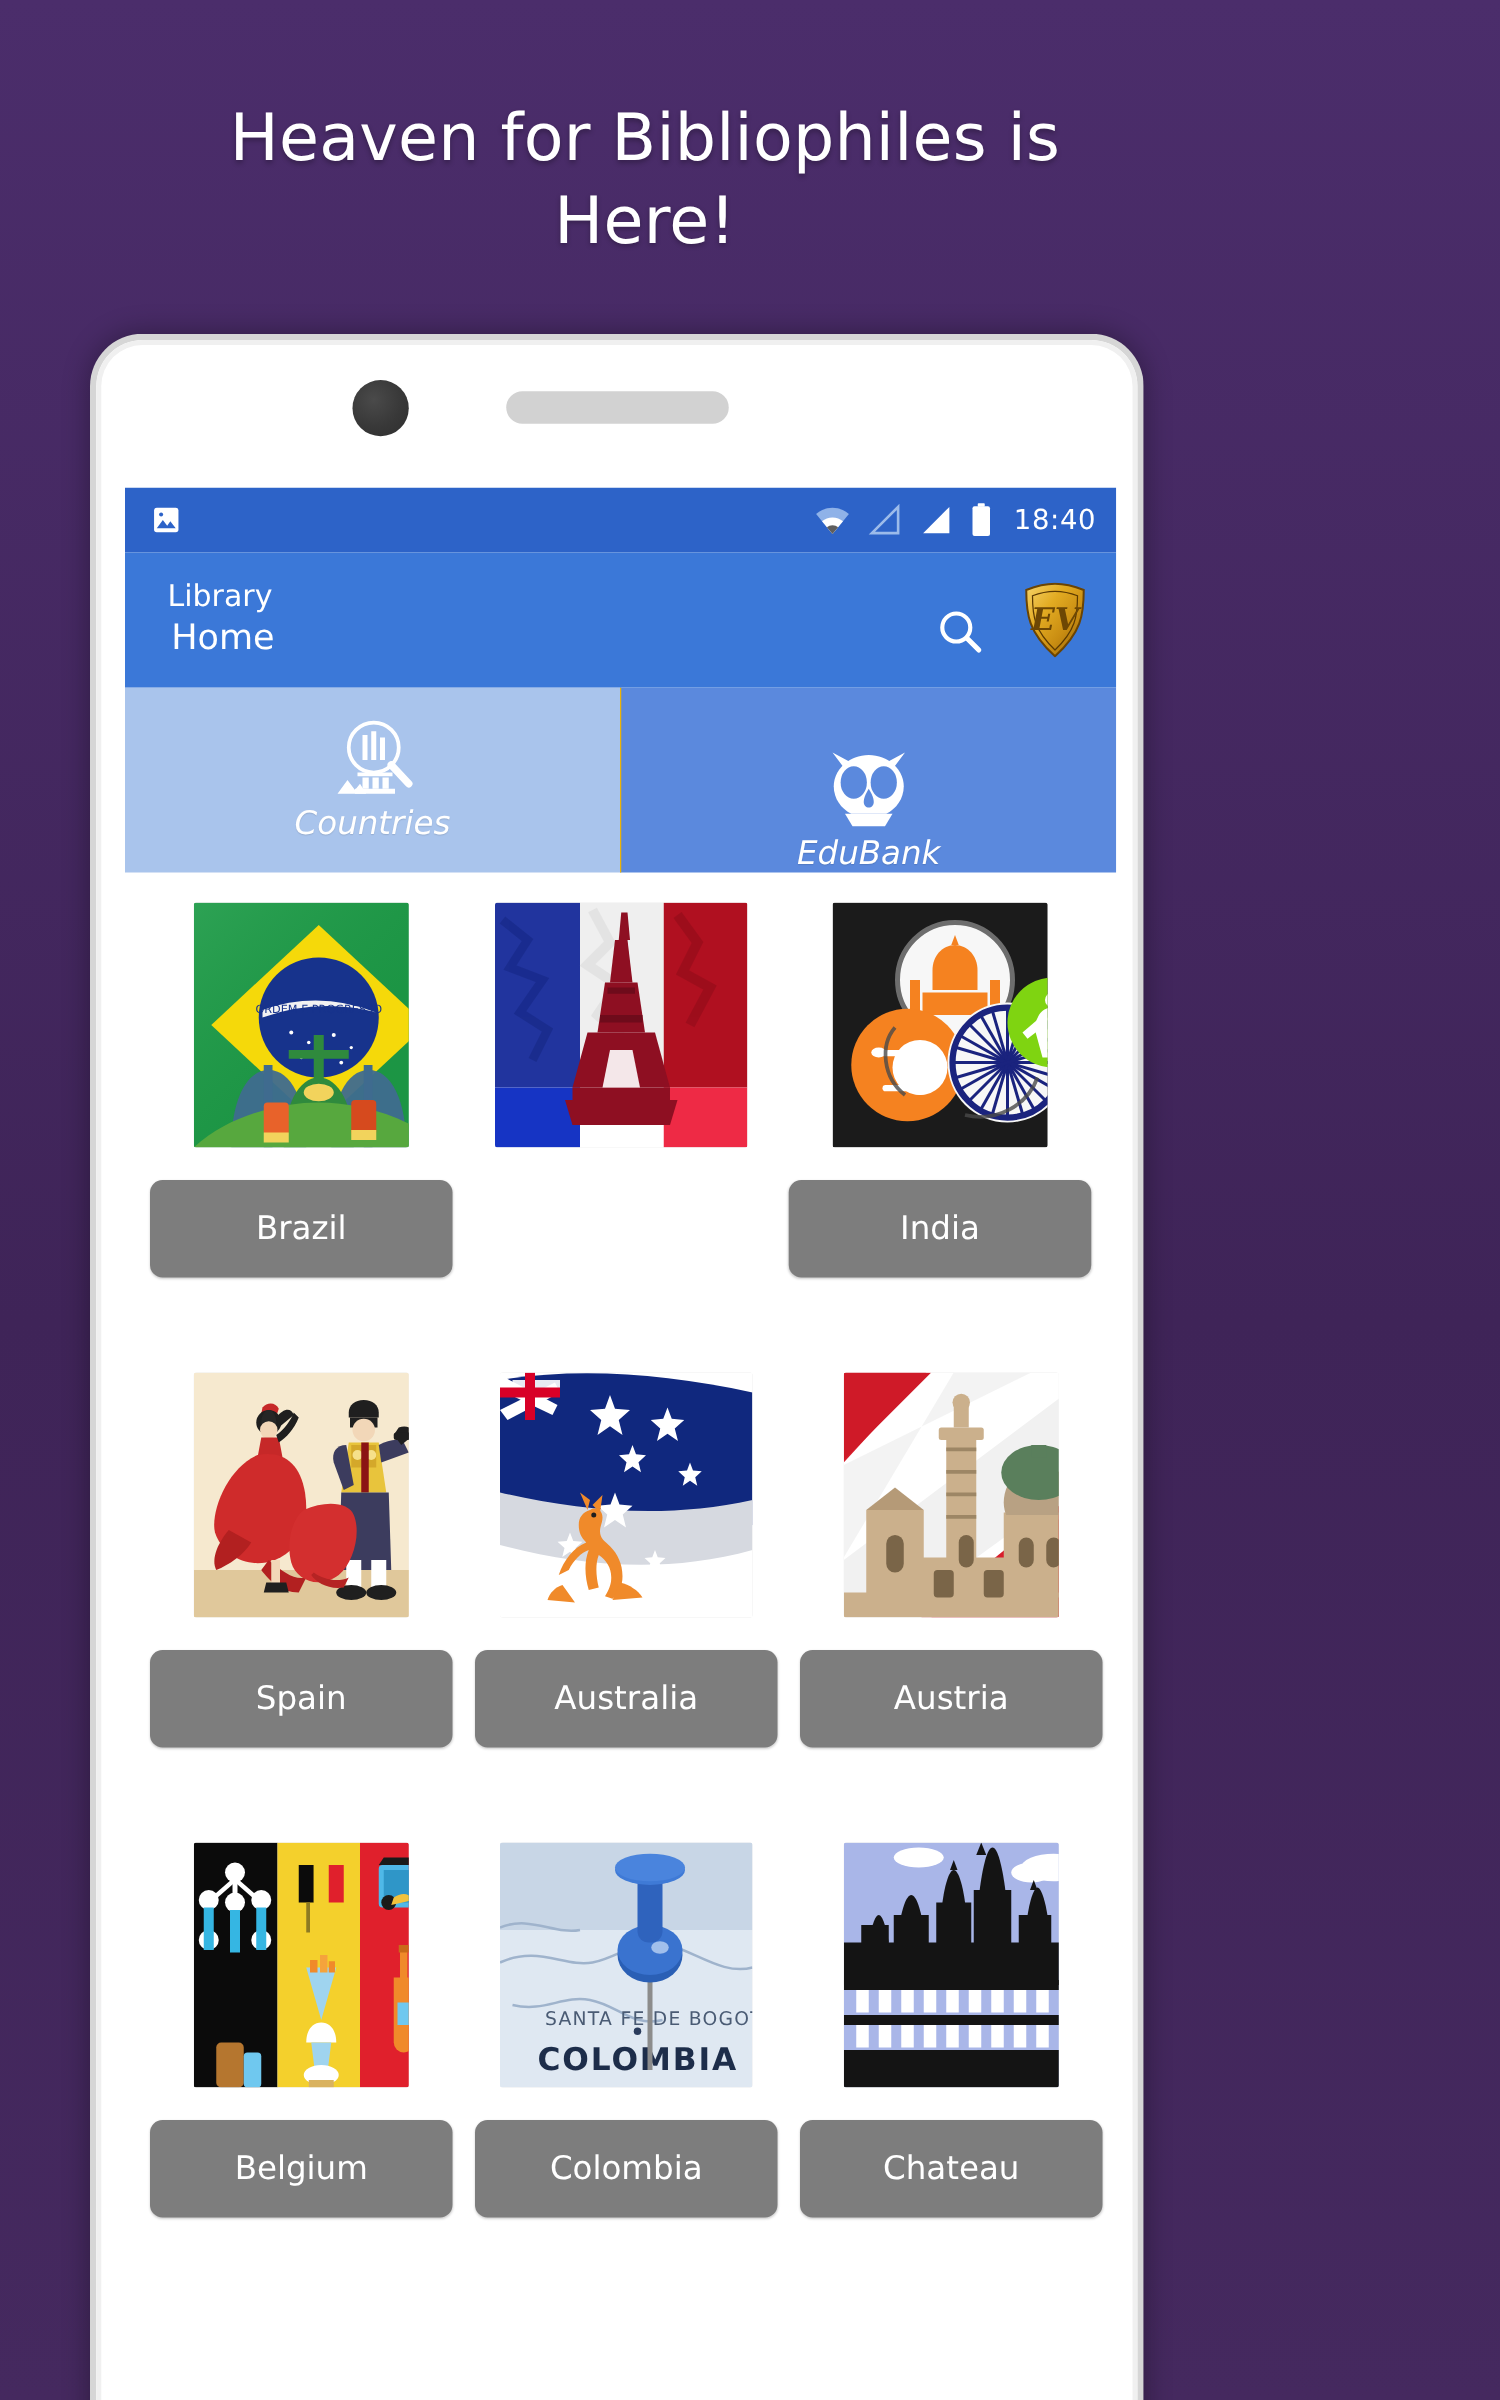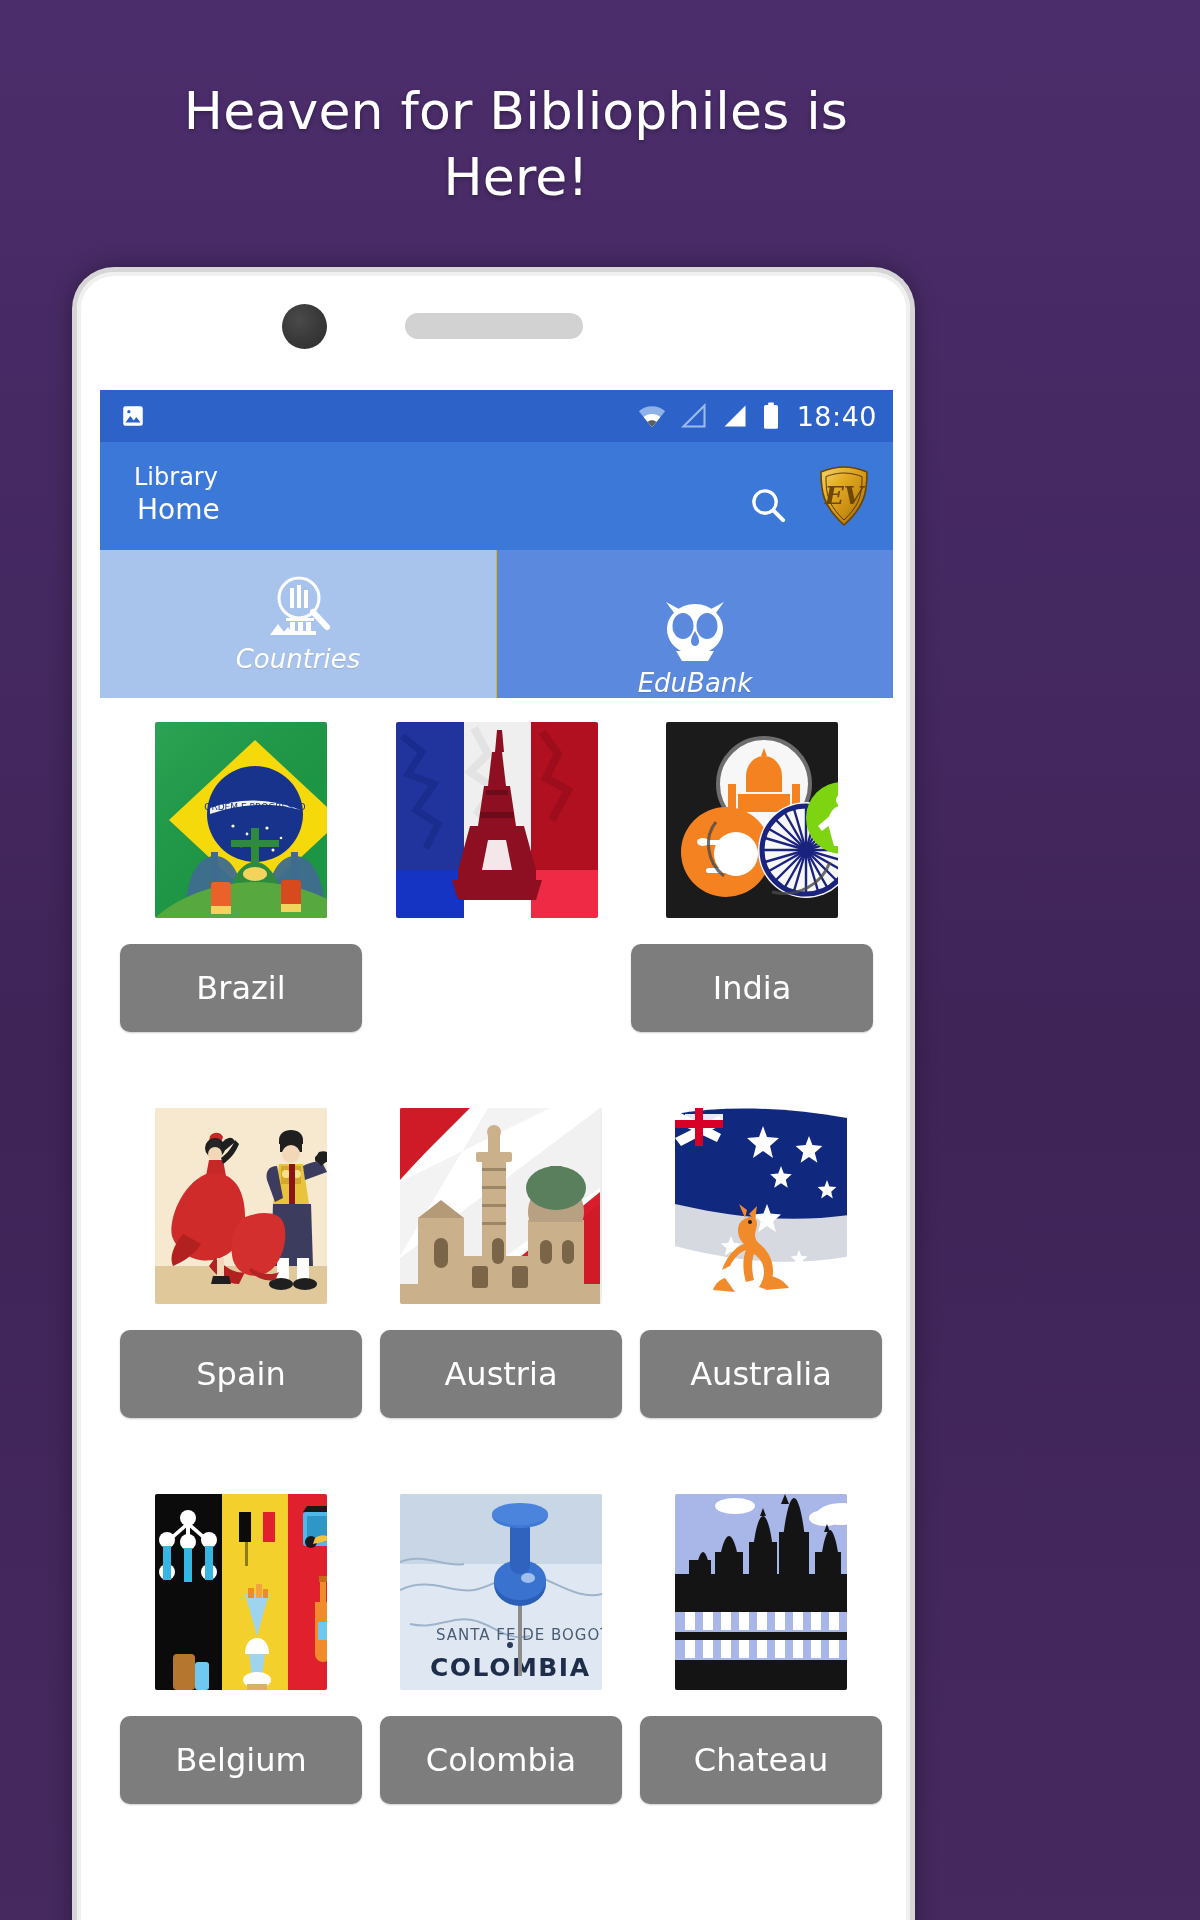--- a/index.html
+++ b/index.html
@@ -77,21 +77,21 @@
     height: 52px;
     background: #2d63c8;
     display: flex;
     align-items: center;
     padding: 0 16px 0 20px;
     color: #fff;
   }
   .sb-left { display: flex; align-items: center; gap: 8px; }
   .sb-right { margin-left: auto; display: flex; align-items: center; gap: 13px; }
   .sb-time {
-    font-size: 27px; font-weight: 500; letter-spacing: .5px;
+    font-size: 22px; font-weight: 500; letter-spacing: .5px;
     font-family: "DejaVu Sans", sans-serif;
     margin-left: 4px;
   }
   .ic { display: block; }
 
   
   .appbar {
     height: 108px;
     background: #3b78d8;
     display: flex;
@@ -142,25 +142,25 @@
   .thumb {
     width: 172px; height: 196px;
     border-radius: 2px;
     overflow: hidden;
     position: relative;
     background: #eee;
   }
   .cell:nth-child(2) .thumb { width: 202px; }
   .label-btn {
     margin-top: 26px;
-    width: 242px; height: 88px;
+    width: 242px; height: 78px;
     background: #7d7d7d;
     border-radius: 10px;
     color: #ffffff;
-    font-size: 32px;
+    font-size: 26px;
     font-family: "DejaVu Sans", sans-serif;
     display: flex; align-items: center; justify-content: center;
     border: none; cursor: pointer;
     box-shadow: 0 1px 2px rgba(0,0,0,.2);
   }
   .row-gap { height: 76px; }
   svg { display: block; }
 </style>
 </head>
 <body>
@@ -460,20 +460,56 @@
                 </g>
                 <path d="M88 110c18-8 36-6 40 4 6 14 0 38-12 48-16 12-34 4-38-10-4-16 0-34 10-42z" fill="#d32f2f"></path>
                 <path d="M96 160c8 6 20 8 28 4l-4 8c-12 2-22-4-26-10z" fill="#b52424"></path>
               </svg>
             </div>
             <button class="label-btn">Spain</button>
           </div>
 
           <div class="cell">
             <div class="thumb">
+              <svg width="202" height="196" viewBox="0 0 202 196">
+                <rect width="202" height="196" fill="#ffffff"></rect>
+                <path d="M0 6c60-10 130-6 202 10v106c-72 22-142 12-202-8z" fill="#10287e"></path>
+                <path d="M0 96c60 14 130 22 202 6v40c-72 20-142 12-202-4z" fill="#d6d9e0"></path>
+                <g fill="#ffffff">
+                  <path d="M10 6h38v8H10z" opacity=".9"></path>
+                  <path d="M0 2l46 24-4 8L0 14z" fill="#ffffff"></path>
+                  <path d="M0 30l44-22 4 8L6 38z" fill="#ffffff"></path>
+                  <rect x="20" y="0" width="8" height="38" fill="#d80027"></rect>
+                  <rect x="0" y="12" width="48" height="8" fill="#d80027"></rect>
+                </g>
+                <g fill="#ffffff">
+                  <path d="M88 18l4 11 12 1-9 8 3 12-10-7-10 7 3-12-9-8 12-1z"></path>
+                  <path d="M134 28l3.4 9 10 1-7.6 6.8 2.6 10-8.4-5.8-8.4 5.8 2.6-10-7.6-6.8 10-1z"></path>
+                  <path d="M106 58l2.8 7.4 8 .8-6 5.6 2 8-6.8-4.6-6.8 4.6 2-8-6-5.6 8-.8z"></path>
+                  <path d="M92 96l3.6 9.6 10.4 1-7.8 7 2.6 10.4-8.8-6-8.8 6 2.6-10.4-7.8-7 10.4-1z"></path>
+                  <path d="M152 72l2.4 6.4 7 .6-5.2 4.8 1.6 6.8-5.8-4-5.8 4 1.6-6.8-5.2-4.8 7-.6z"></path>
+                  <path d="M56 128l2.6 6.8 7.4.6-5.6 5 1.8 7.2-6.2-4.2-6.2 4.2 1.8-7.2-5.6-5 7.4-.6z"></path>
+                  <path d="M124 142l2.2 5.8 6.2.6-4.6 4.2 1.4 6-5.2-3.6-5.2 3.6 1.4-6-4.6-4.2 6.2-.6z"></path>
+                  <path d="M30 158l2 5.4 5.8.4-4.4 4 1.4 5.6-4.8-3.4-4.8 3.4 1.4-5.6-4.4-4 5.8-.4z"></path>
+                </g>
+                <g fill="#f08a2a">
+                  <path d="M72 110c5-3 10 0 10 6 0 4-2 7-2 11 0 6 4 8 8 12 6 6 10 14 10 24 0 8-3 14-8 18l-6-2c3-5 5-9 5-15 0-8-4-14-10-18-3 8-2 18 0 26l-8 2c-3-10-4-22 0-32-6 2-12 8-16 16l-8 4c4-12 12-22 22-26-4-4-6-8-6-14 0-6 3-10 9-12z"></path>
+                  <path d="M70 110l-6-14 8 6z"></path>
+                  <path d="M80 112l2-14-8 8z"></path>
+                  <path d="M96 168c8 2 14 6 18 12l-24 2z"></path>
+                  <path d="M50 170c-6 2-10 6-12 12l22 2z"></path>
+                </g>
+                <circle cx="75" cy="114" r="2" fill="#1f1f1f"></circle>
+              </svg>
+            </div>
+            <button class="label-btn">Australia</button>
+          </div>
+
+          <div class="cell">
+            <div class="thumb">
               <svg width="200" height="196" viewBox="0 0 200 196">
                 <rect width="200" height="196" fill="#ffffff"></rect>
                 <polygon points="0,0 66,0 0,72" fill="#d81e2c"></polygon>
                 <polygon points="200,0 200,80 40,196 0,196 0,150" fill="#f1f1f1"></polygon>
                 <polygon points="200,84 200,196 62,196" fill="#d81e2c"></polygon>
                 <polygon points="0,74 0,148 88,0 150,0" fill="#f3f3f3" opacity=".96"></polygon>
                 <polygon points="0,0 0,70 70,0" fill="#cf1a28"></polygon>
                 <polygon points="200,96 200,196 70,196" fill="#cf1a28"></polygon>
                 <g fill="#cbb08c">
                   <rect x="82" y="52" width="24" height="128"></rect>
@@ -502,56 +538,20 @@
                 </g>
                 <g fill="#9d8665">
                   <rect x="82" y="60" width="24" height="3"></rect>
                   <rect x="82" y="78" width="24" height="3"></rect>
                   <rect x="82" y="96" width="24" height="3"></rect>
                   <rect x="82" y="114" width="24" height="3"></rect>
                 </g>
               </svg>
             </div>
             <button class="label-btn">Austria</button>
-          </div>
-
-          <div class="cell">
-            <div class="thumb">
-              <svg width="202" height="196" viewBox="0 0 202 196">
-                <rect width="202" height="196" fill="#ffffff"></rect>
-                <path d="M0 6c60-10 130-6 202 10v106c-72 22-142 12-202-8z" fill="#10287e"></path>
-                <path d="M0 96c60 14 130 22 202 6v40c-72 20-142 12-202-4z" fill="#d6d9e0"></path>
-                <g fill="#ffffff">
-                  <path d="M10 6h38v8H10z" opacity=".9"></path>
-                  <path d="M0 2l46 24-4 8L0 14z" fill="#ffffff"></path>
-                  <path d="M0 30l44-22 4 8L6 38z" fill="#ffffff"></path>
-                  <rect x="20" y="0" width="8" height="38" fill="#d80027"></rect>
-                  <rect x="0" y="12" width="48" height="8" fill="#d80027"></rect>
-                </g>
-                <g fill="#ffffff">
-                  <path d="M88 18l4 11 12 1-9 8 3 12-10-7-10 7 3-12-9-8 12-1z"></path>
-                  <path d="M134 28l3.4 9 10 1-7.6 6.8 2.6 10-8.4-5.8-8.4 5.8 2.6-10-7.6-6.8 10-1z"></path>
-                  <path d="M106 58l2.8 7.4 8 .8-6 5.6 2 8-6.8-4.6-6.8 4.6 2-8-6-5.6 8-.8z"></path>
-                  <path d="M92 96l3.6 9.6 10.4 1-7.8 7 2.6 10.4-8.8-6-8.8 6 2.6-10.4-7.8-7 10.4-1z"></path>
-                  <path d="M152 72l2.4 6.4 7 .6-5.2 4.8 1.6 6.8-5.8-4-5.8 4 1.6-6.8-5.2-4.8 7-.6z"></path>
-                  <path d="M56 128l2.6 6.8 7.4.6-5.6 5 1.8 7.2-6.2-4.2-6.2 4.2 1.8-7.2-5.6-5 7.4-.6z"></path>
-                  <path d="M124 142l2.2 5.8 6.2.6-4.6 4.2 1.4 6-5.2-3.6-5.2 3.6 1.4-6-4.6-4.2 6.2-.6z"></path>
-                  <path d="M30 158l2 5.4 5.8.4-4.4 4 1.4 5.6-4.8-3.4-4.8 3.4 1.4-5.6-4.4-4 5.8-.4z"></path>
-                </g>
-                <g fill="#f08a2a">
-                  <path d="M72 110c5-3 10 0 10 6 0 4-2 7-2 11 0 6 4 8 8 12 6 6 10 14 10 24 0 8-3 14-8 18l-6-2c3-5 5-9 5-15 0-8-4-14-10-18-3 8-2 18 0 26l-8 2c-3-10-4-22 0-32-6 2-12 8-16 16l-8 4c4-12 12-22 22-26-4-4-6-8-6-14 0-6 3-10 9-12z"></path>
-                  <path d="M70 110l-6-14 8 6z"></path>
-                  <path d="M80 112l2-14-8 8z"></path>
-                  <path d="M96 168c8 2 14 6 18 12l-24 2z"></path>
-                  <path d="M50 170c-6 2-10 6-12 12l22 2z"></path>
-                </g>
-                <circle cx="75" cy="114" r="2" fill="#1f1f1f"></circle>
-              </svg>
-            </div>
-            <button class="label-btn">Australia</button>
           </div>
         </div>
 
         <div class="row-gap"></div>
 
         <div class="grid-row">
 
           <div class="cell">
             <div class="thumb">
               <svg width="200" height="196" viewBox="0 0 200 196">

